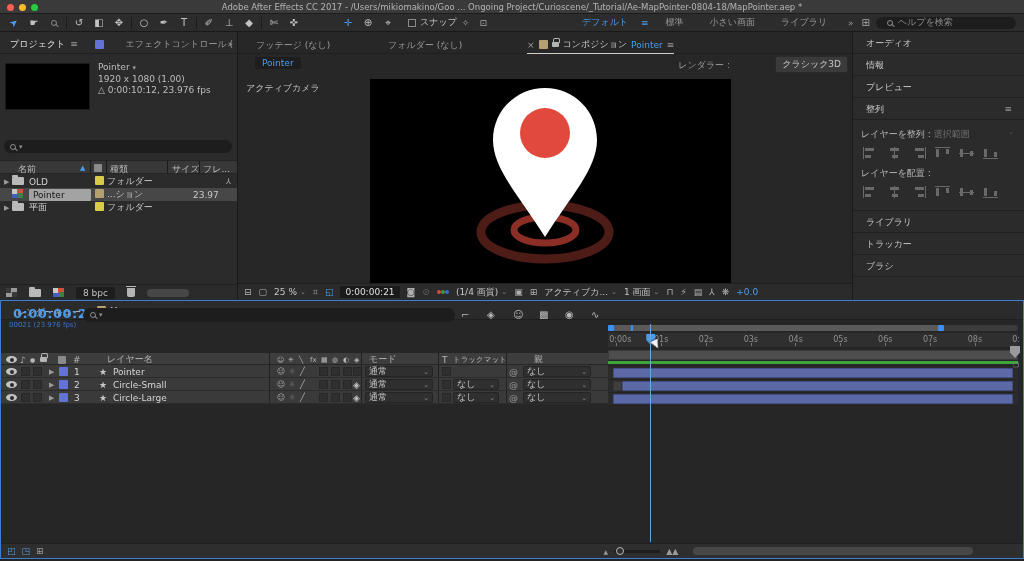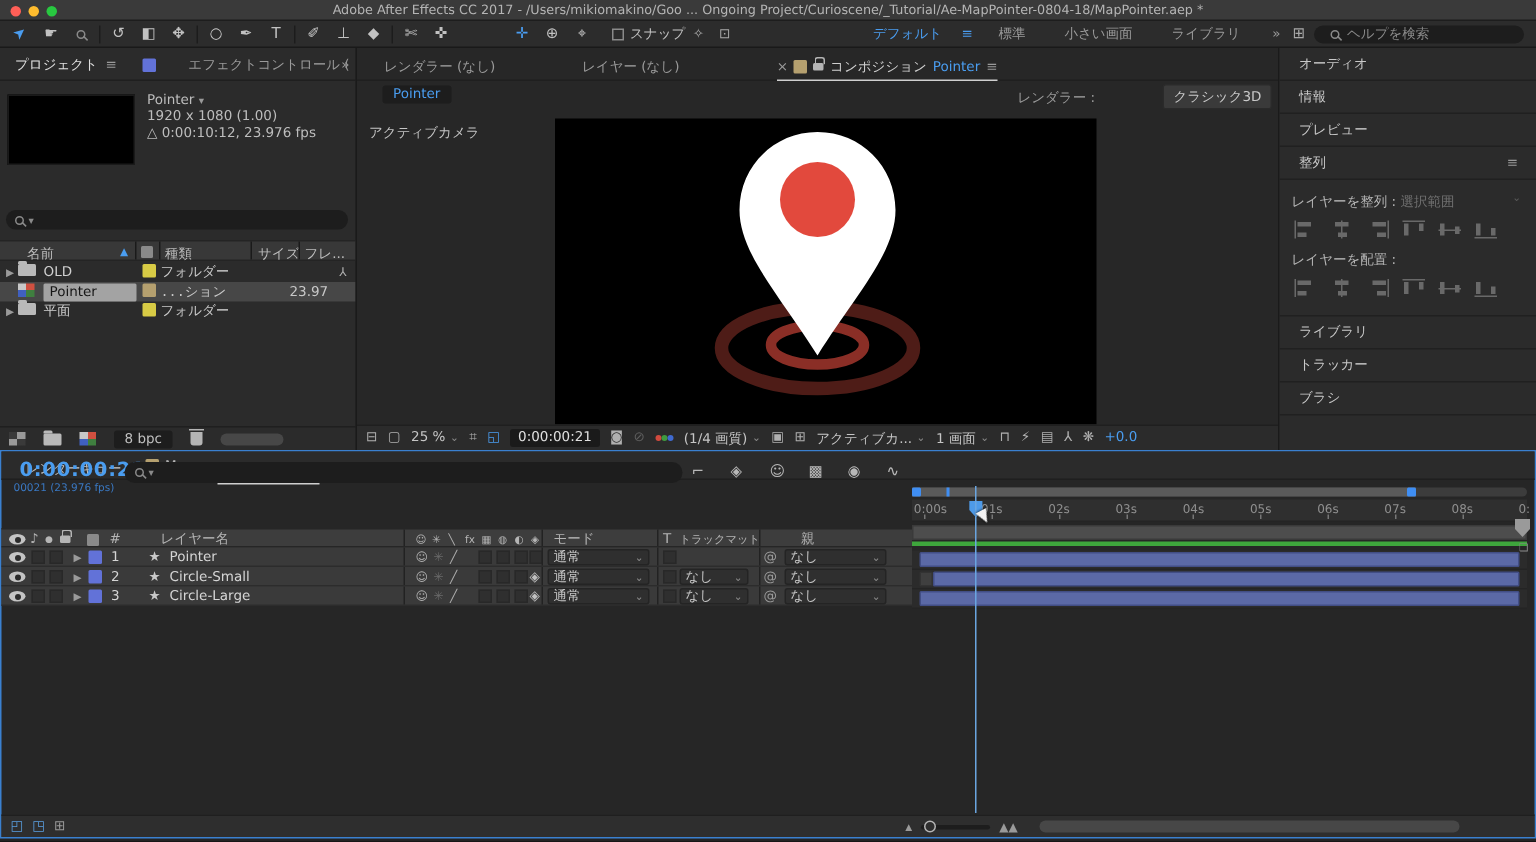--- a/index.html
+++ b/index.html
@@ -243,21 +243,21 @@
           <div class="txt" style="width: 58px; color: rgb(201, 201, 201);">フォルダー</div>
           <div class="txt" style="width: 28px;"></div>
           <div class="txt" style="width: 30px;"></div>
           <div style="position: absolute; right: 6px; color: rgb(176, 176, 176); font-size: 8px;">⅄</div>
         </div>
         <div class="prow sel" style="top: 156px;">
           <div style="width: 12px; padding-left: 4px; color: rgb(154, 154, 154); font-size: 7px;"></div>
           <div style="width: 17px;"><span class="checker color"></span></div>
           <div class="namecell" style="width: 62px; overflow: hidden; white-space: nowrap;">Pointer</div>
           <div style="width: 16px; text-align: center;"><span class="chip" style="background: rgb(181, 160, 111);"></span></div>
-          <div class="txt" style="width: 58px; color: rgb(201, 201, 201); font-family: Liberation Mono, monospace;">...ション</div>
+          <div class="txt" style="width: 58px; color: rgb(201, 201, 201);">...ション</div>
           <div class="txt" style="width: 28px;"></div>
           <div class="txt" style="width: 30px;">23.97</div>
         </div>
         <div class="prow" style="top: 169px;">
           <div style="width: 12px; padding-left: 4px; color: rgb(154, 154, 154); font-size: 7px;">▶</div>
           <div style="width: 17px;"><span class="folder"></span></div>
           <div style="width: 62px; overflow: hidden; white-space: nowrap; color: rgb(208, 208, 208);">平面</div>
           <div style="width: 16px; text-align: center;"><span class="chip" style="background: rgb(216, 203, 69);"></span></div>
           <div class="txt" style="width: 58px; color: rgb(201, 201, 201);">フォルダー</div>
           <div class="txt" style="width: 28px;"></div>
@@ -271,22 +271,22 @@
       <span class="checker color"></span>
       <span class="bpc">8 bpc</span>
       <span class="trash"></span>
       <span class="pill" style="width:42px"></span>
     </div>
   </div>
   <div class="vline" style="left:237px;top:32px;height:268px"></div>
 
   <div class="panel" style="left:238px;top:32px;width:614px;height:268px;background:#272727">
     <div class="vwr-tabs">
-      <span class="t">レンダラー (なし)</span>
-      <span class="t" style="margin-left:55px">レイヤー (なし)</span>
+      <span class="t">フッテージ (なし)</span>
+      <span class="t" style="margin-left:55px">フォルダー (なし)</span>
       <span class="atab" style="margin-left:62px">
         <span style="color:#9a9a9a">×</span>
         <span class="chip" style="background:#b5a06f"></span>
         <span class="lock"></span>
         <span>コンポジション</span>
         <span style="color:#4a9df0">Pointer</span>
         <span style="color:#9a9a9a">≡</span>
       </span>
     </div>
 

